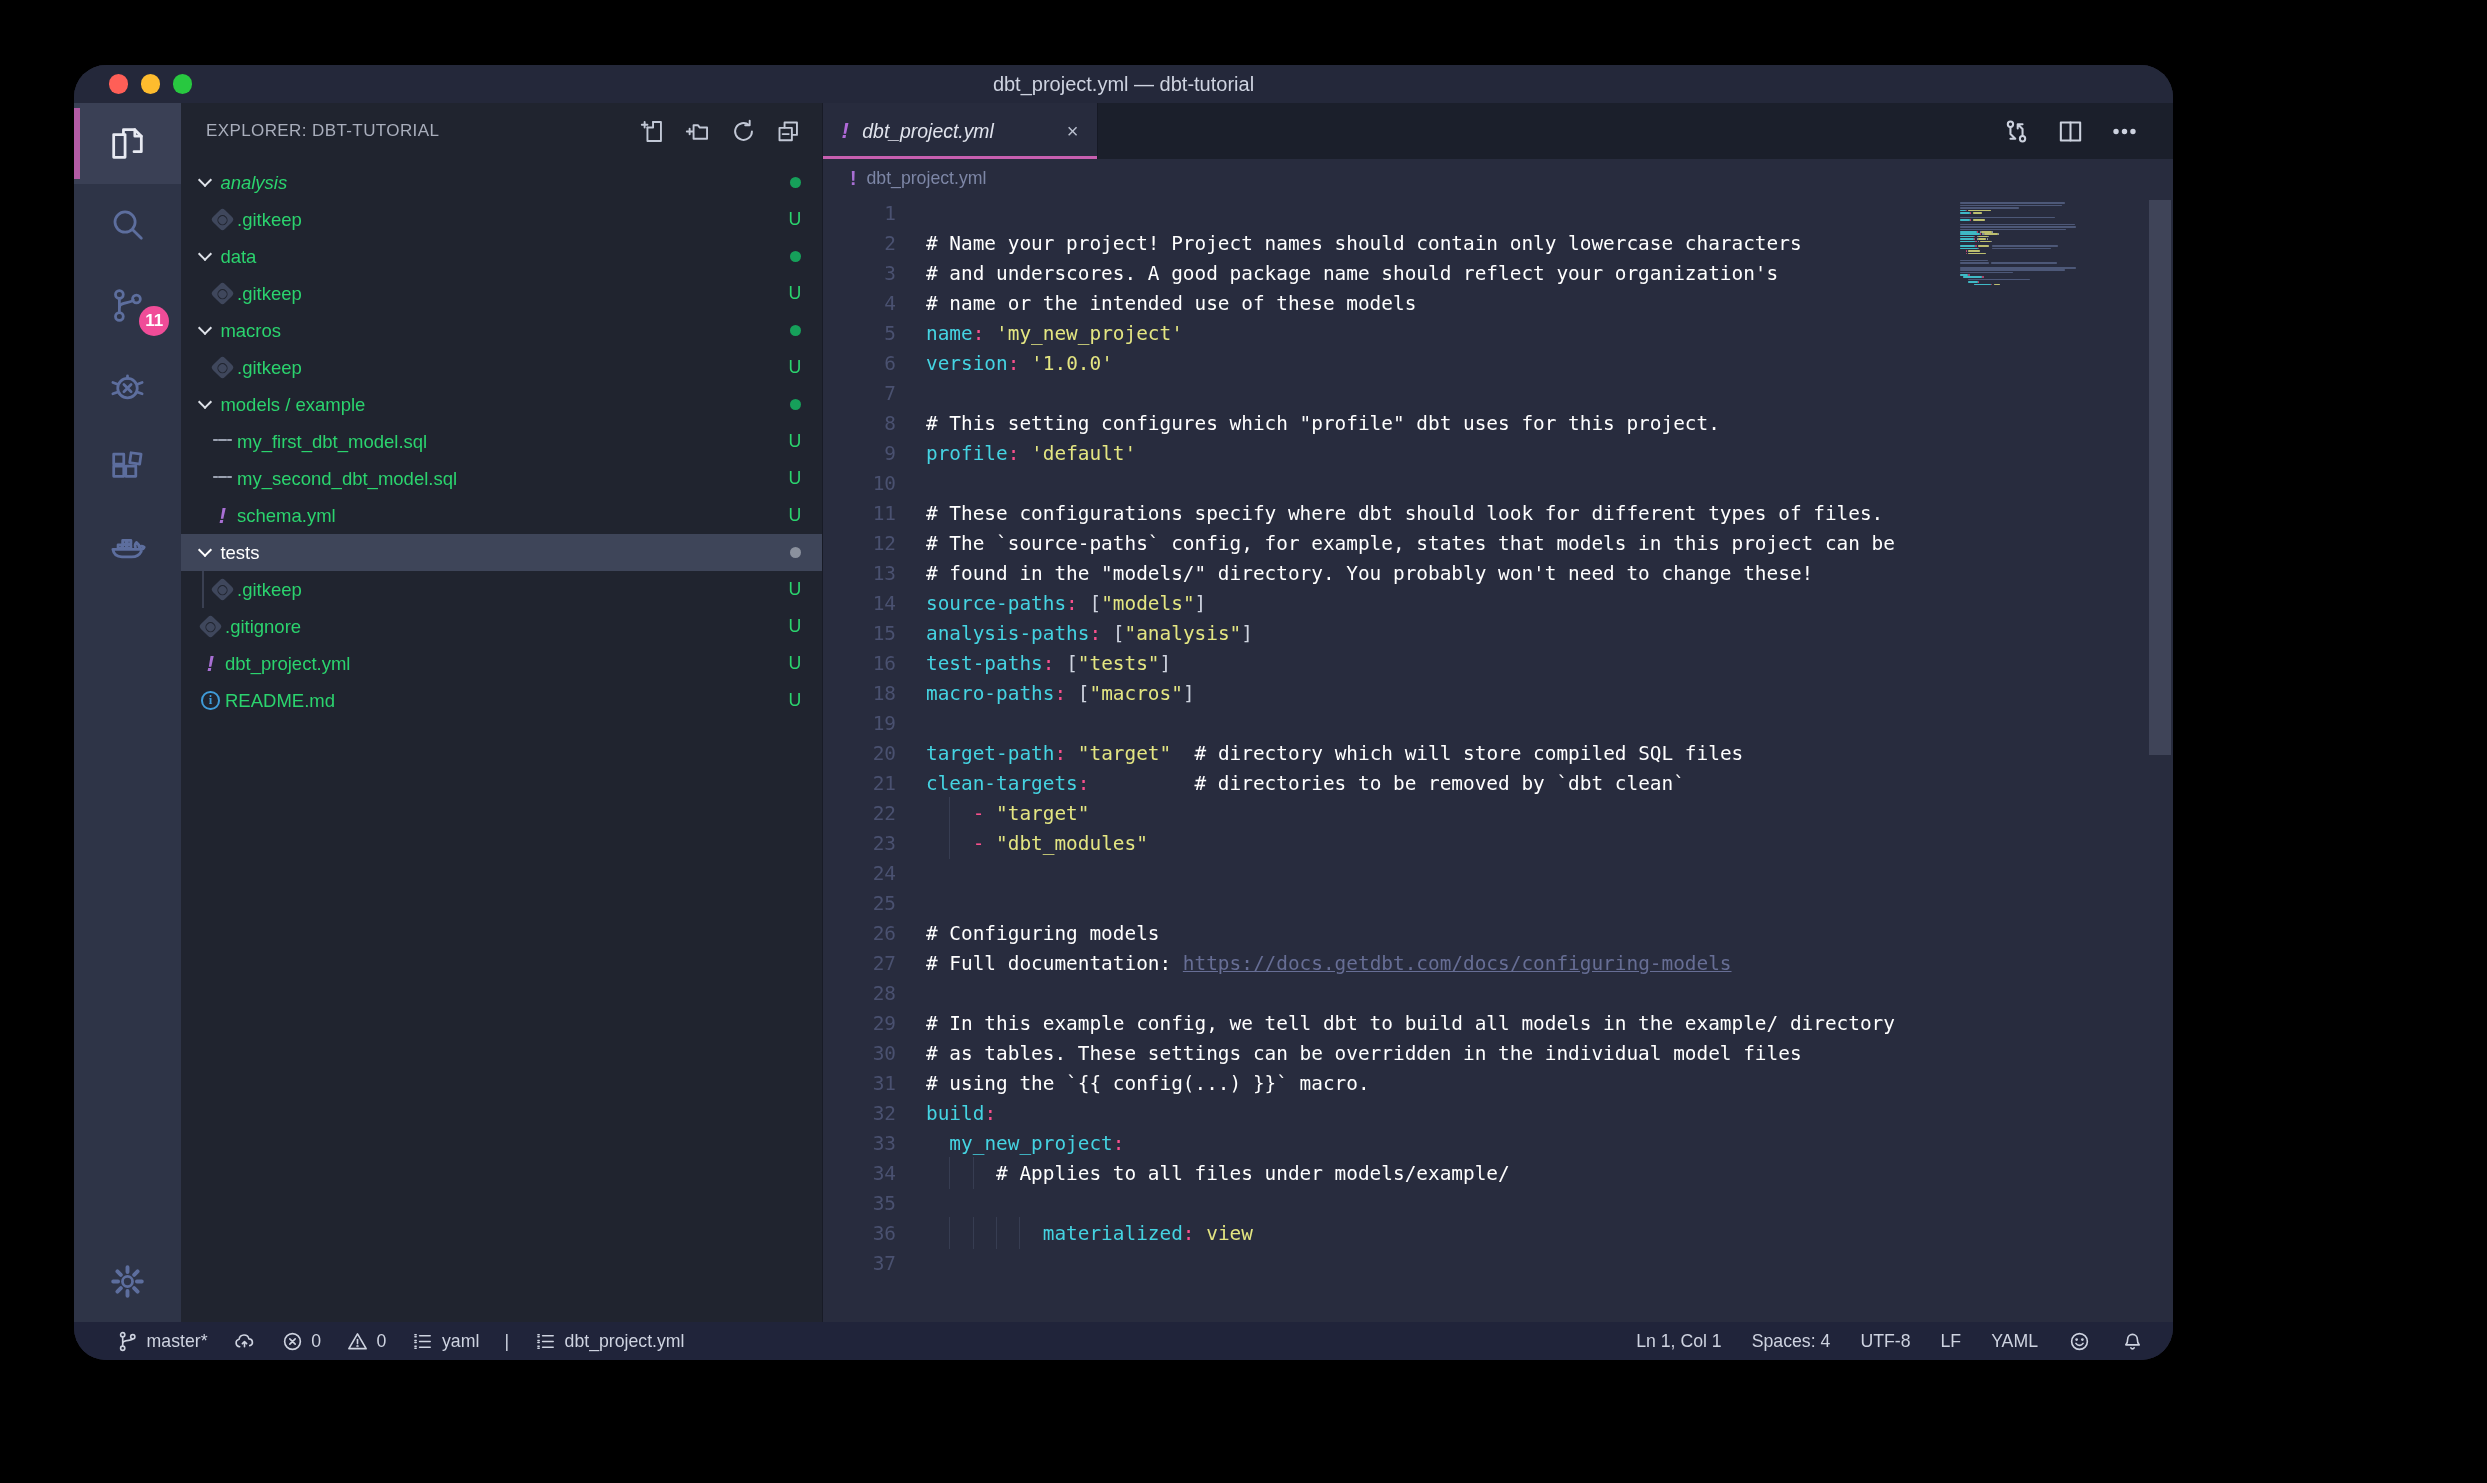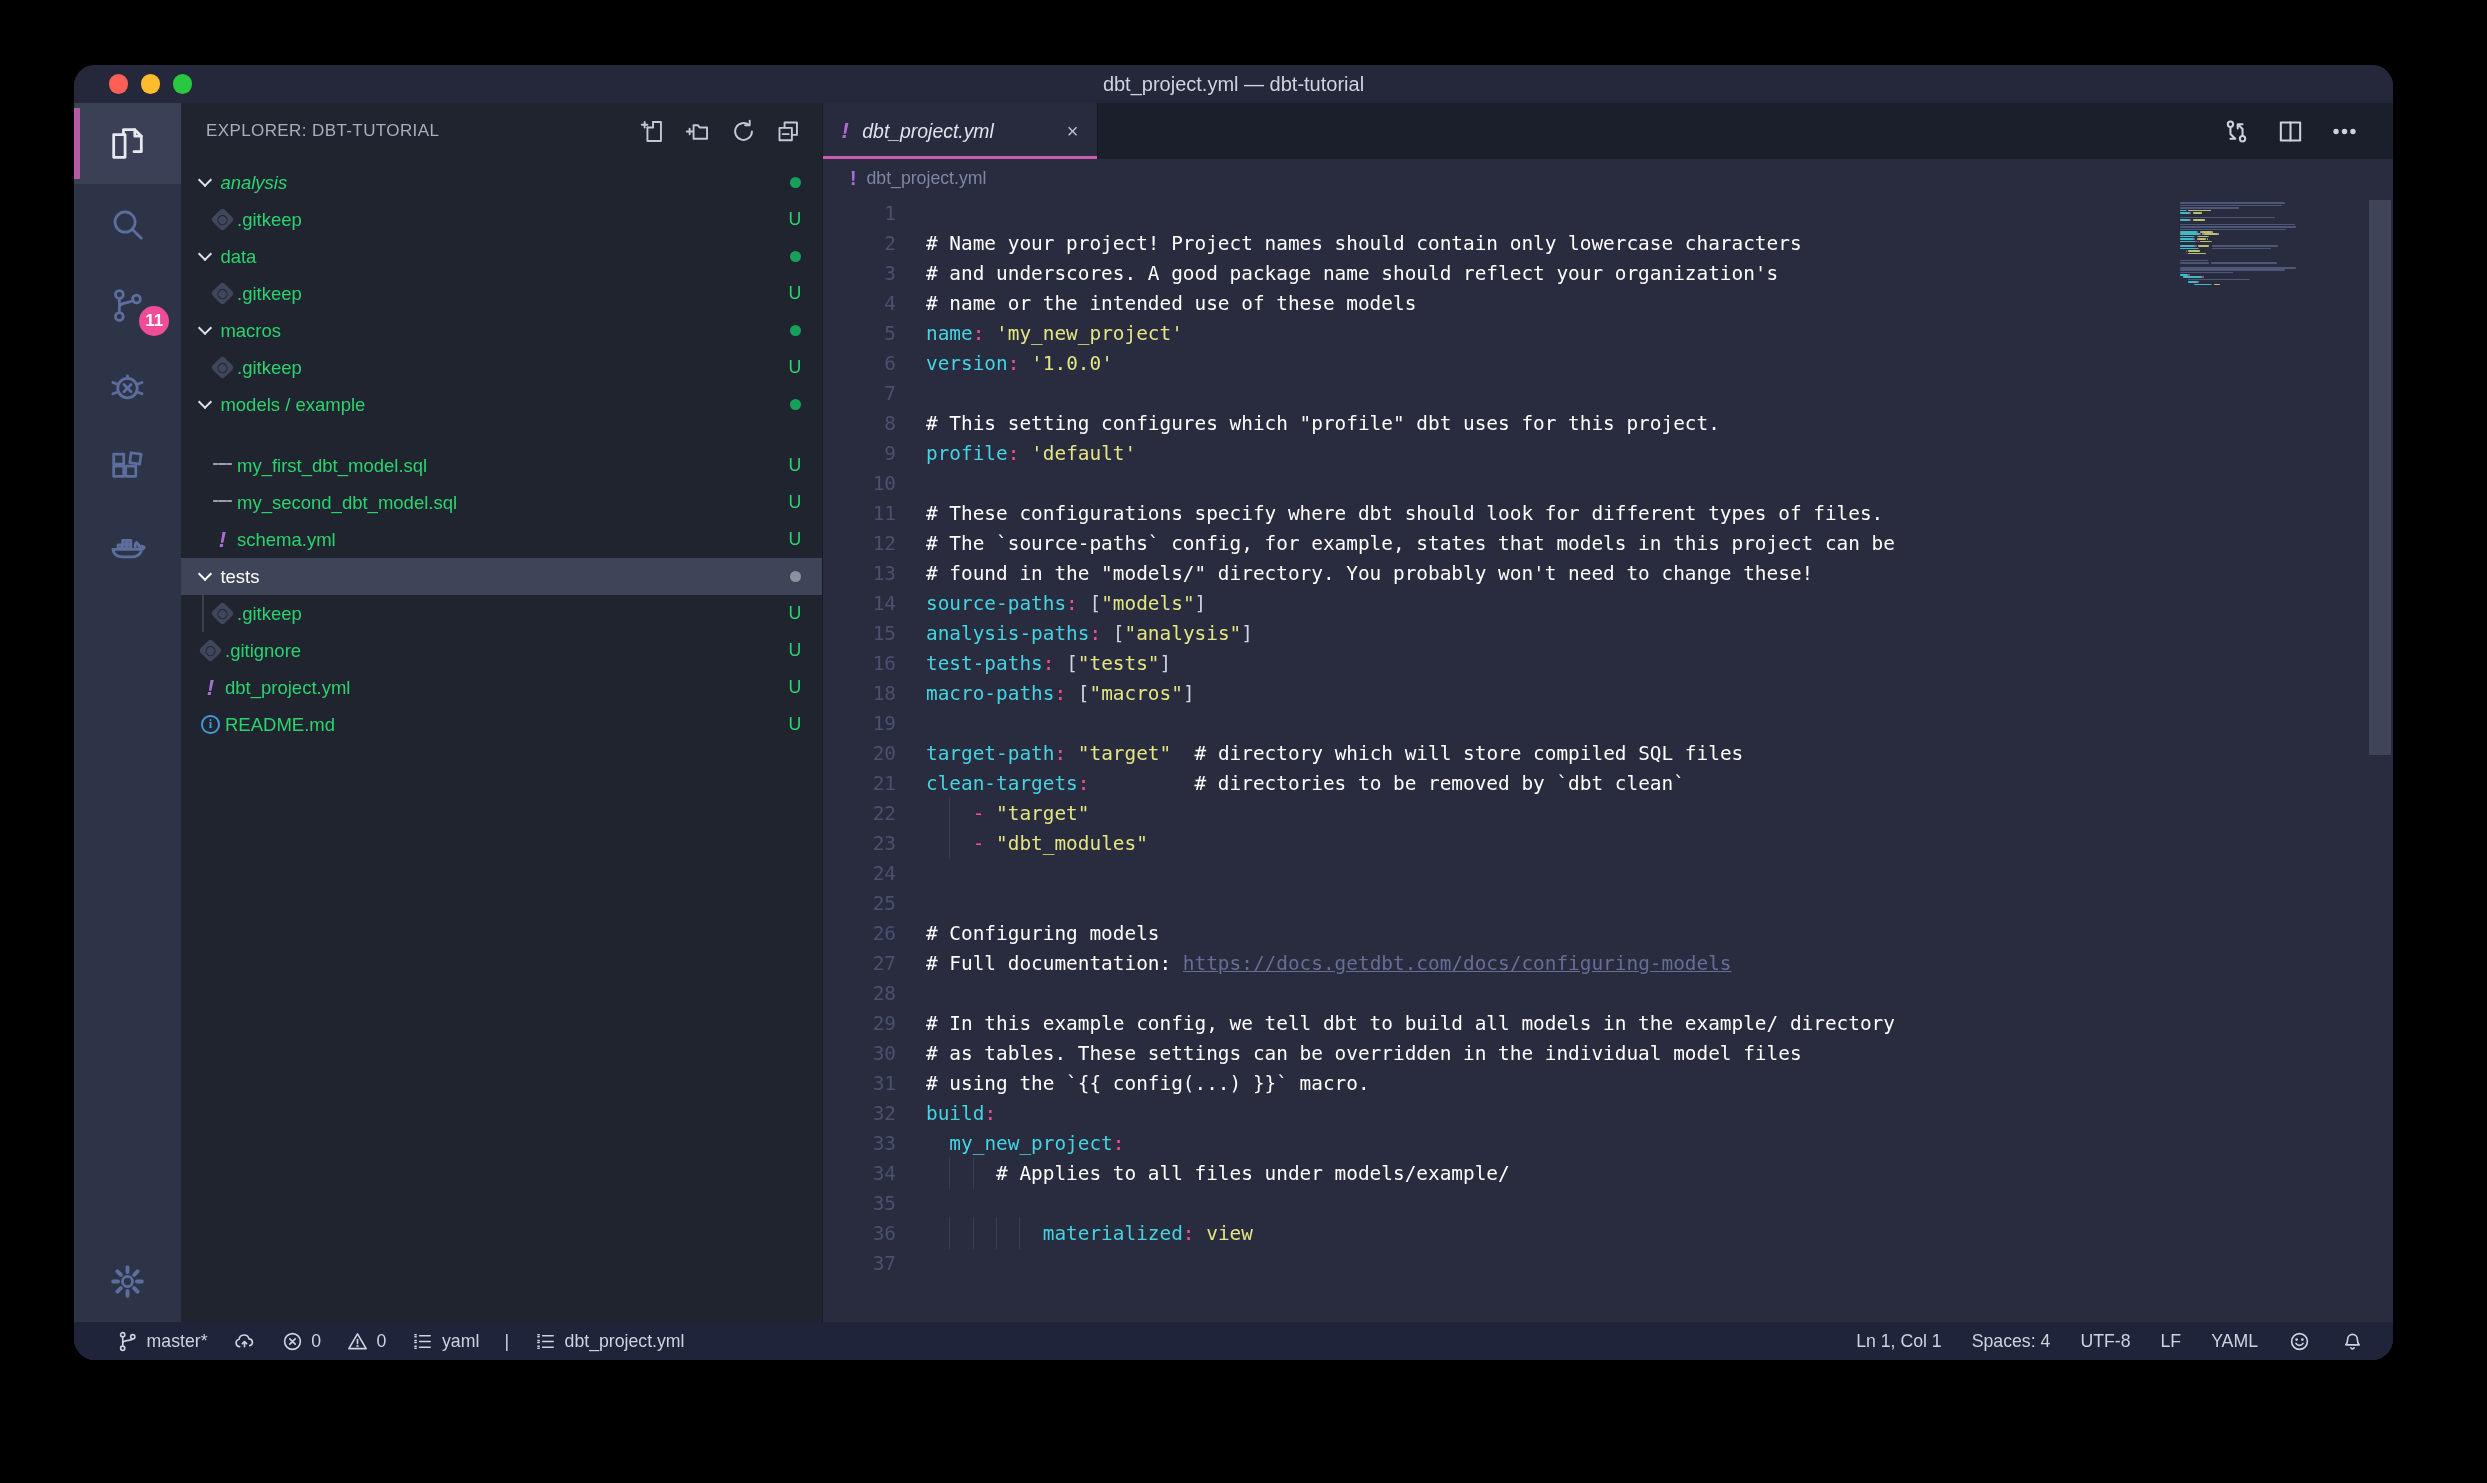--- a/index.html
+++ b/index.html
@@ -1,20 +1,20 @@
 <!DOCTYPE html>
 <html style="font-size:13.5px"><head>
 <meta charset="utf-8">
 <style>
   * { margin:0; padding:0; box-sizing:border-box; }
   html,body { width:2487px; height:1484px; background:#000; font-family:"Liberation Sans", sans-serif; overflow:hidden; }
 
   #window {
-    position:absolute; left:74px; top:65px; width:2319px; height:1295px;
-    background:#282c3e; border-radius:21px; overflow:hidden;
+    position:absolute; left:74px; top:65px; width:2099px; height:1295px;
+    background:#282c3e; border-radius:32px; overflow:hidden;
     display:flex; flex-direction:column;
     box-shadow:0 25px 76px rgba(0,0,0,.9);
   }
 
   
   #titlebar { height:38px; flex:none; background:#24283a; position:relative; display:flex; align-items:center; justify-content:center; }
   .traffic { position:absolute; left:35px; top:0; height:100%; display:flex; align-items:center; gap:12.6px; }
   .tl { width:19.4px; height:19.4px; border-radius:50%; }
   #title-text { color:#ced3e0; font-size:20px; }
 
@@ -256,21 +256,21 @@
               <span class="fi fi-git"></span>
             </span>
             <span class="label">.gitkeep</span>
             <span class="badge">U</span>
           </div>
           <div class="row" style="padding-left: 19.4px;">
             <span class="chev"></span>
             <span class="label">models / example</span>
             <span class="badge"><span class="dot green"></span></span>
           </div>
-          <div class="row" style="padding-left: 27px; margin-top: 24px;">
+          <div class="row" style="padding-left: 27px;">
             <span class="slot">
               <span class="fi fi-sql">
                 <i></i>
                 <i></i>
                 <i></i>
               </span>
             </span>
             <span class="label">my_first_dbt_model.sql</span>
             <span class="badge">U</span>
           </div>

